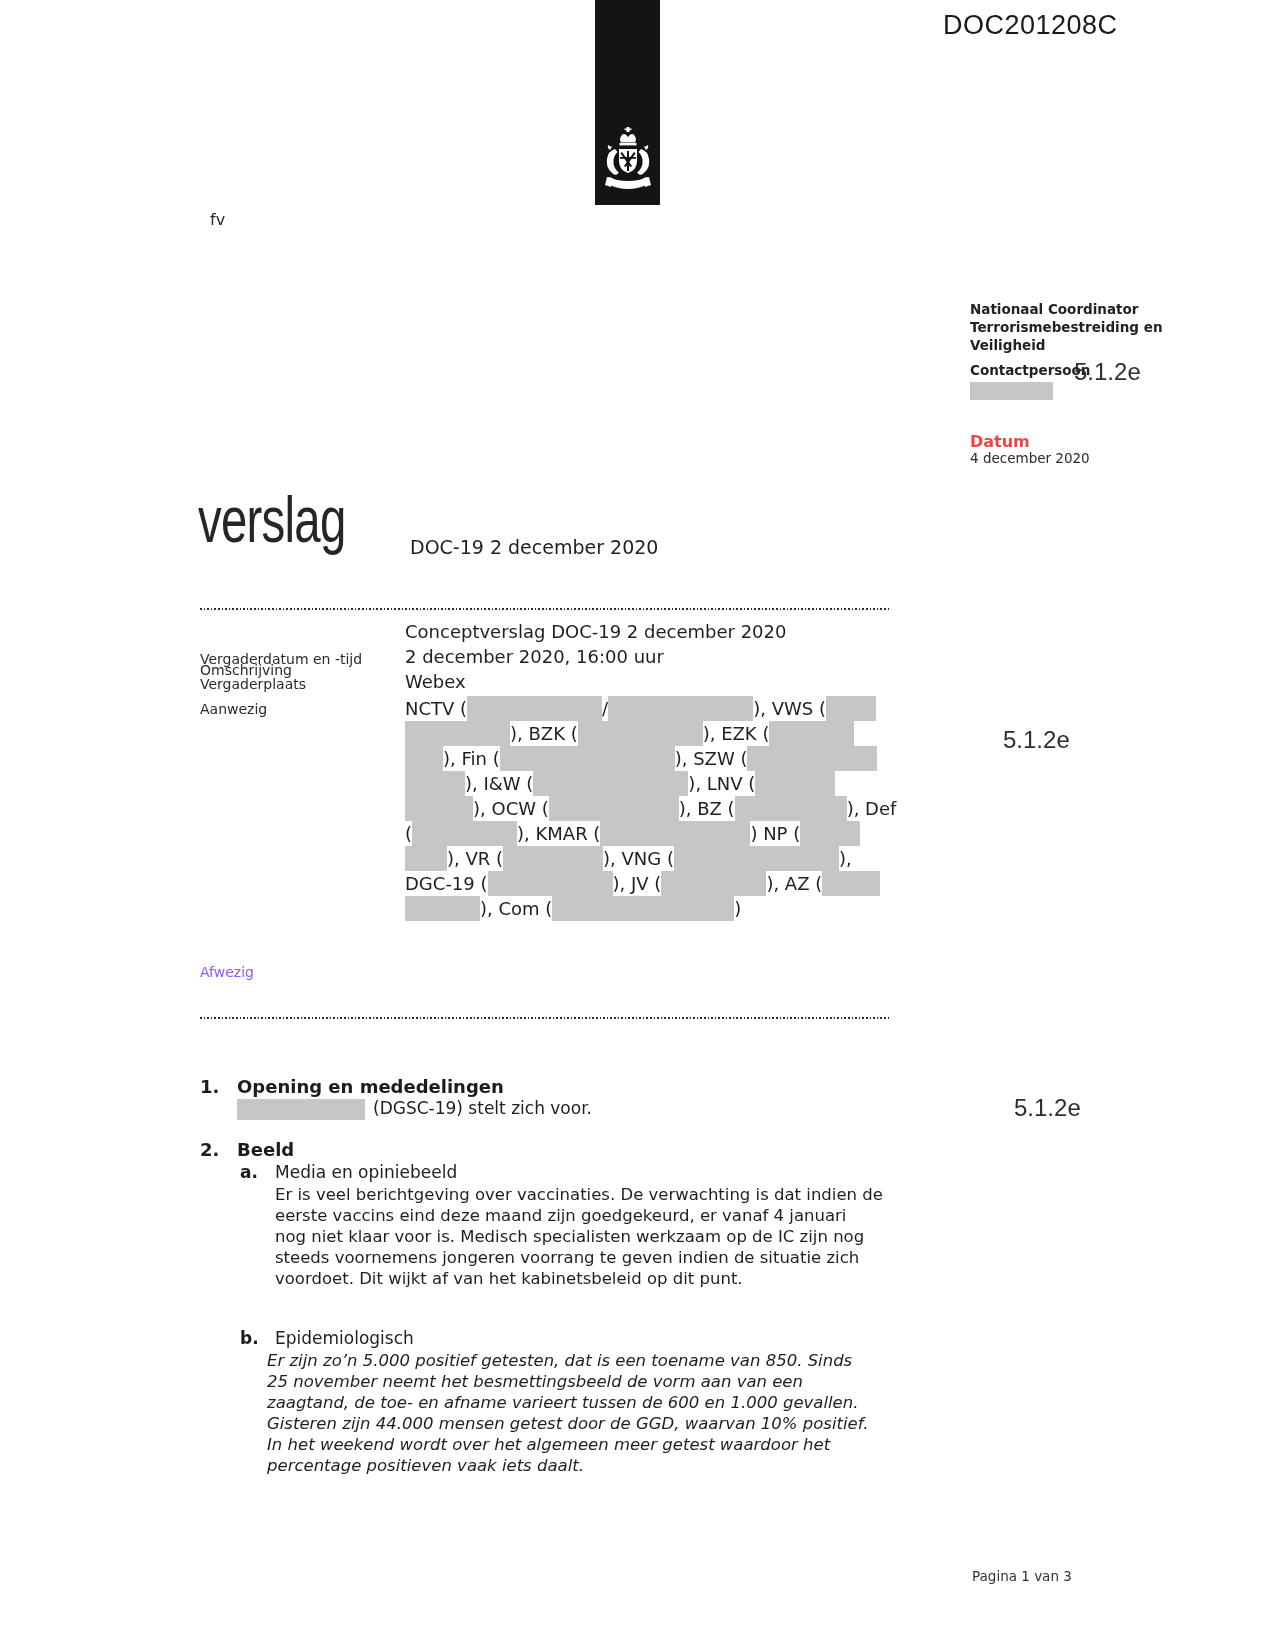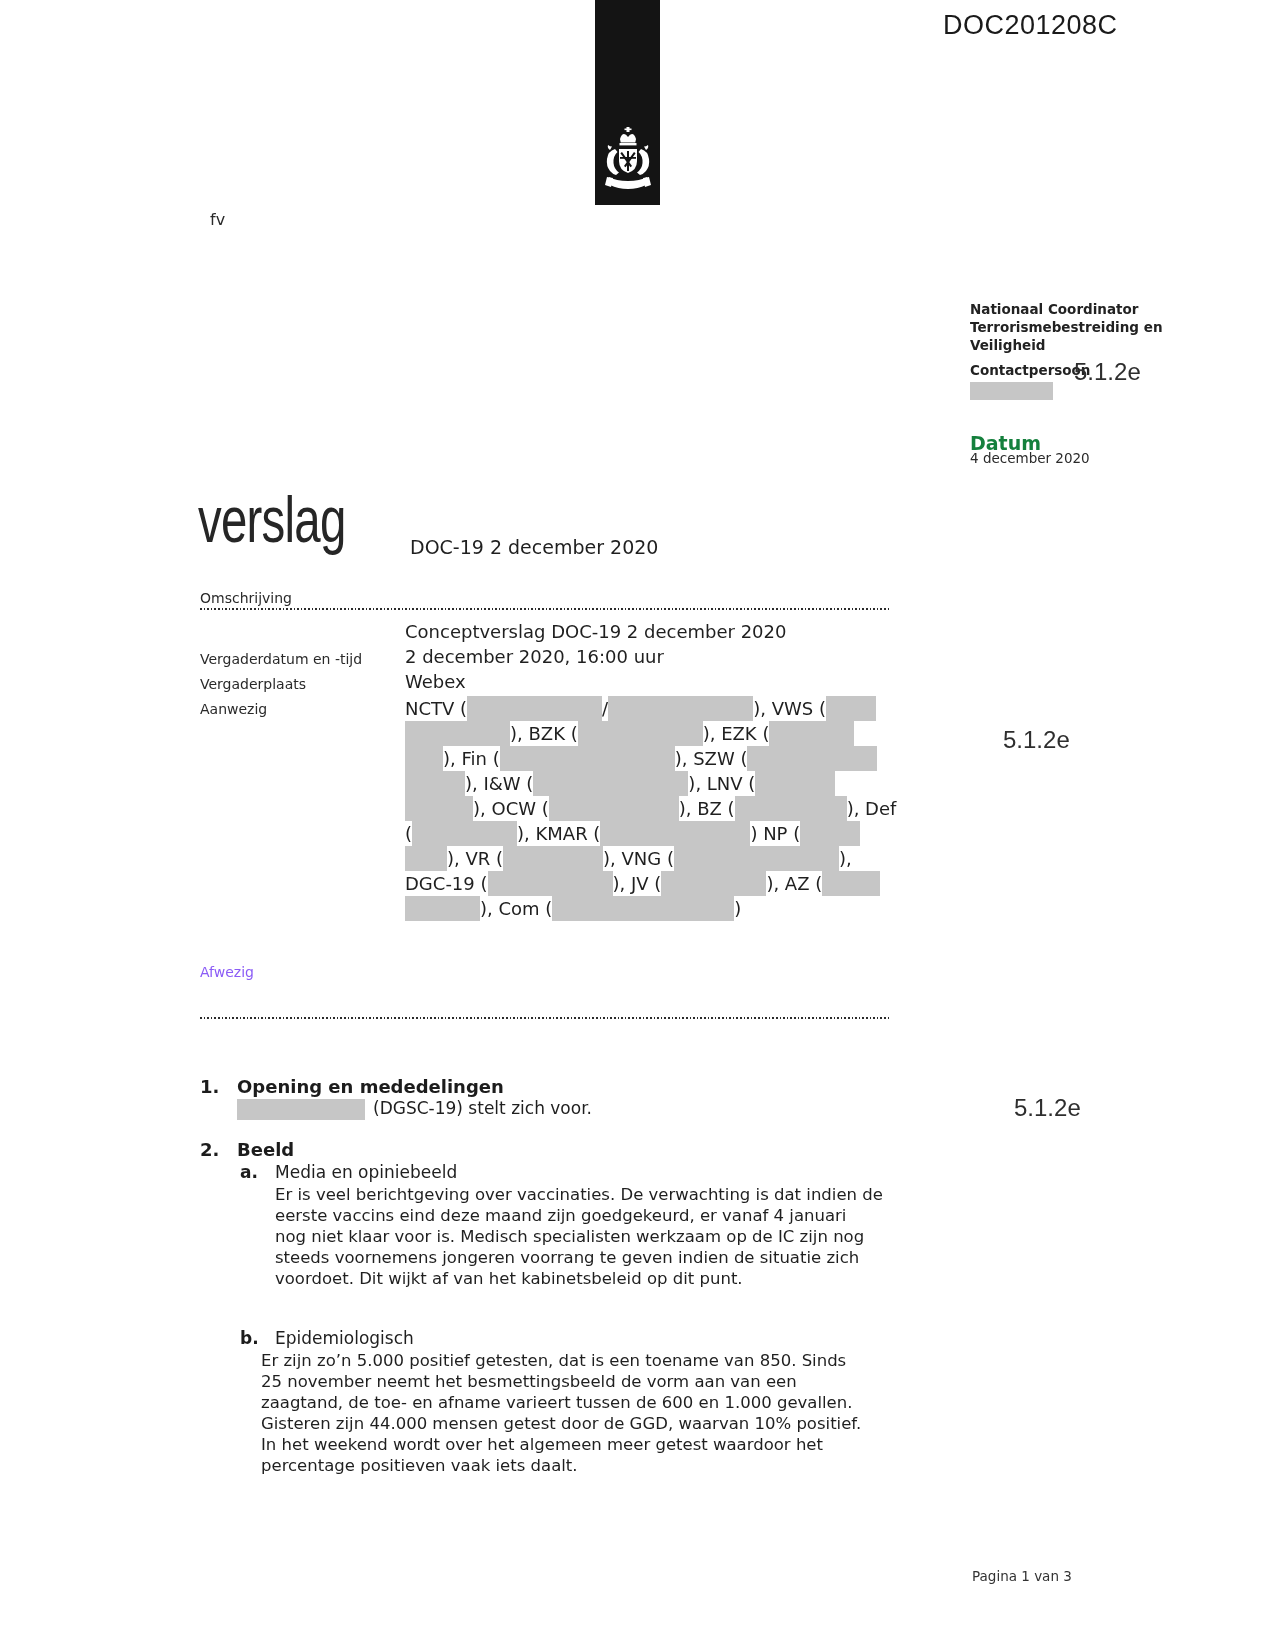--- a/index.html
+++ b/index.html
@@ -14,21 +14,21 @@
   .doc-ref{left:943px;top:10px;font-size:27px;letter-spacing:.5px;color:#1a1a1a;font-family:"Liberation Sans",sans-serif;}
   .fv{left:210px;top:210px;font-size:16px;color:#2a2a2a;}
   .org{left:970px;top:300px;width:230px;font-size:13.5px;font-weight:bold;line-height:18px;color:#222;}
   .contact-label{left:970px;top:362px;font-size:13.5px;font-weight:bold;color:#222;}
   .redact{background:#c6c6c6;}
   .contact-redact{left:970px;top:382px;width:83px;height:18px;}
   .code{font-size:24px;color:#2e2e2e;font-family:"Liberation Sans",sans-serif;}
   .code1{left:1074px;top:358px;}
   .code2{left:1003px;top:726px;}
   .code3{left:1014px;top:1094px;}
-  .datum-label{left:970px;top:432px;font-size:19px;font-weight:bold;color:#15803d;}
+  .datum-label{left:970px;top:432px;font-size:16px;font-weight:bold;color:#ef4444;}
   .datum-value{left:970px;top:450px;font-size:13.5px;color:#2a2a2a;}
   
   .verslag{left:198px;top:488px;font-size:64px;line-height:64px;color:#262626;
            transform:scaleX(.74);transform-origin:left top;letter-spacing:-1px;
            font-family:"Liberation Sans",sans-serif;}
   .subtitle{left:410px;top:536px;font-size:19px;color:#1f1f1f;}
   
   .dotline{height:2px;width:690px;background-image:repeating-linear-gradient(to right,#2b2b2b 0 1.6px,transparent 1.6px 3.6px);}
   .dotline1{left:200px;top:608px;}
   .dotline2{left:200px;top:1017px;}
@@ -47,21 +47,21 @@
   .s1line{left:237px;top:1097px;font-size:17px;height:22px;line-height:22px;white-space:nowrap;text-align:right;}
   .s1line .inline-redact{display:inline-block;width:128px;height:21px;background:#c6c6c6;vertical-align:middle;margin-right:8px;}
   .s2num{left:200px;top:1139px;} .s2title{left:237px;top:1139px;}
   .itemletter{font-size:17px;font-weight:bold;color:#1c1c1c;}
   .itemtitle{font-size:17px;color:#1f1f1f;}
   .aL{left:240px;top:1162px;} .aT{left:275px;top:1162px;}
   .bL{left:240px;top:1328px;} .bT{left:275px;top:1328px;}
   .para{font-size:16.5px;color:#1f1f1f;}
   .para .line{height:21px;line-height:21px;white-space:nowrap;}
   .paraA{left:275px;top:1184px;width:640px;}
-  .paraB{left:261px;top:1350px;width:640px;}
+  .paraB{left:267px;top:1350px;width:640px;font-style:italic;}
   .footer{left:972px;top:1568px;font-size:13.5px;color:#333;}
 </style>
 </head>
 <body>
 
 <div class="page">
 
   <div class="abs banner">
     <svg class="emblem" width="50" height="72" viewBox="0 0 50 72">
       <g fill="#ffffff">
@@ -105,21 +105,21 @@
   <div class="abs redact contact-redact"></div>
   <div class="abs code code1">5.1.2e</div>
   <div class="abs datum-label">Datum</div>
   <div class="abs datum-value">4 december 2020</div>
 
   <div class="abs verslag">verslag</div>
   <div class="abs subtitle">DOC-19 2 december 2020</div>
 
   <div class="abs dotline dotline1"></div>
 
-  <div class="abs mlabel" style="top:590px">Omschrijving</div>
+  <div class="abs mlabel" style="top:662px">Omschrijving</div>
   <div class="abs mvalue" style="top:621px">Conceptverslag DOC-19 2 december 2020</div>
   <div class="abs mlabel" style="top:651px">Vergaderdatum en -tijd</div>
   <div class="abs mvalue" style="top:646px">2 december 2020, 16:00 uur</div>
   <div class="abs mlabel" style="top:676px">Vergaderplaats</div>
   <div class="abs mvalue" style="top:671px">Webex</div>
   <div class="abs mlabel" style="top:701px">Aanwezig</div>
 
   <div class="abs aanwezig">
       <div class="aline"><span class="atext">NCTV (</span><span class="ared" style="width: 135px;"></span><span class="atext">/</span><span class="ared" style="width: 145px;"></span><span class="atext">), VWS (</span><span class="ared" style="width: 50px;"></span></div>
       <div class="aline"><span class="ared" style="width: 105px;"></span><span class="atext">), BZK (</span><span class="ared" style="width: 125px;"></span><span class="atext">), EZK (</span><span class="ared" style="width: 85px;"></span></div>

